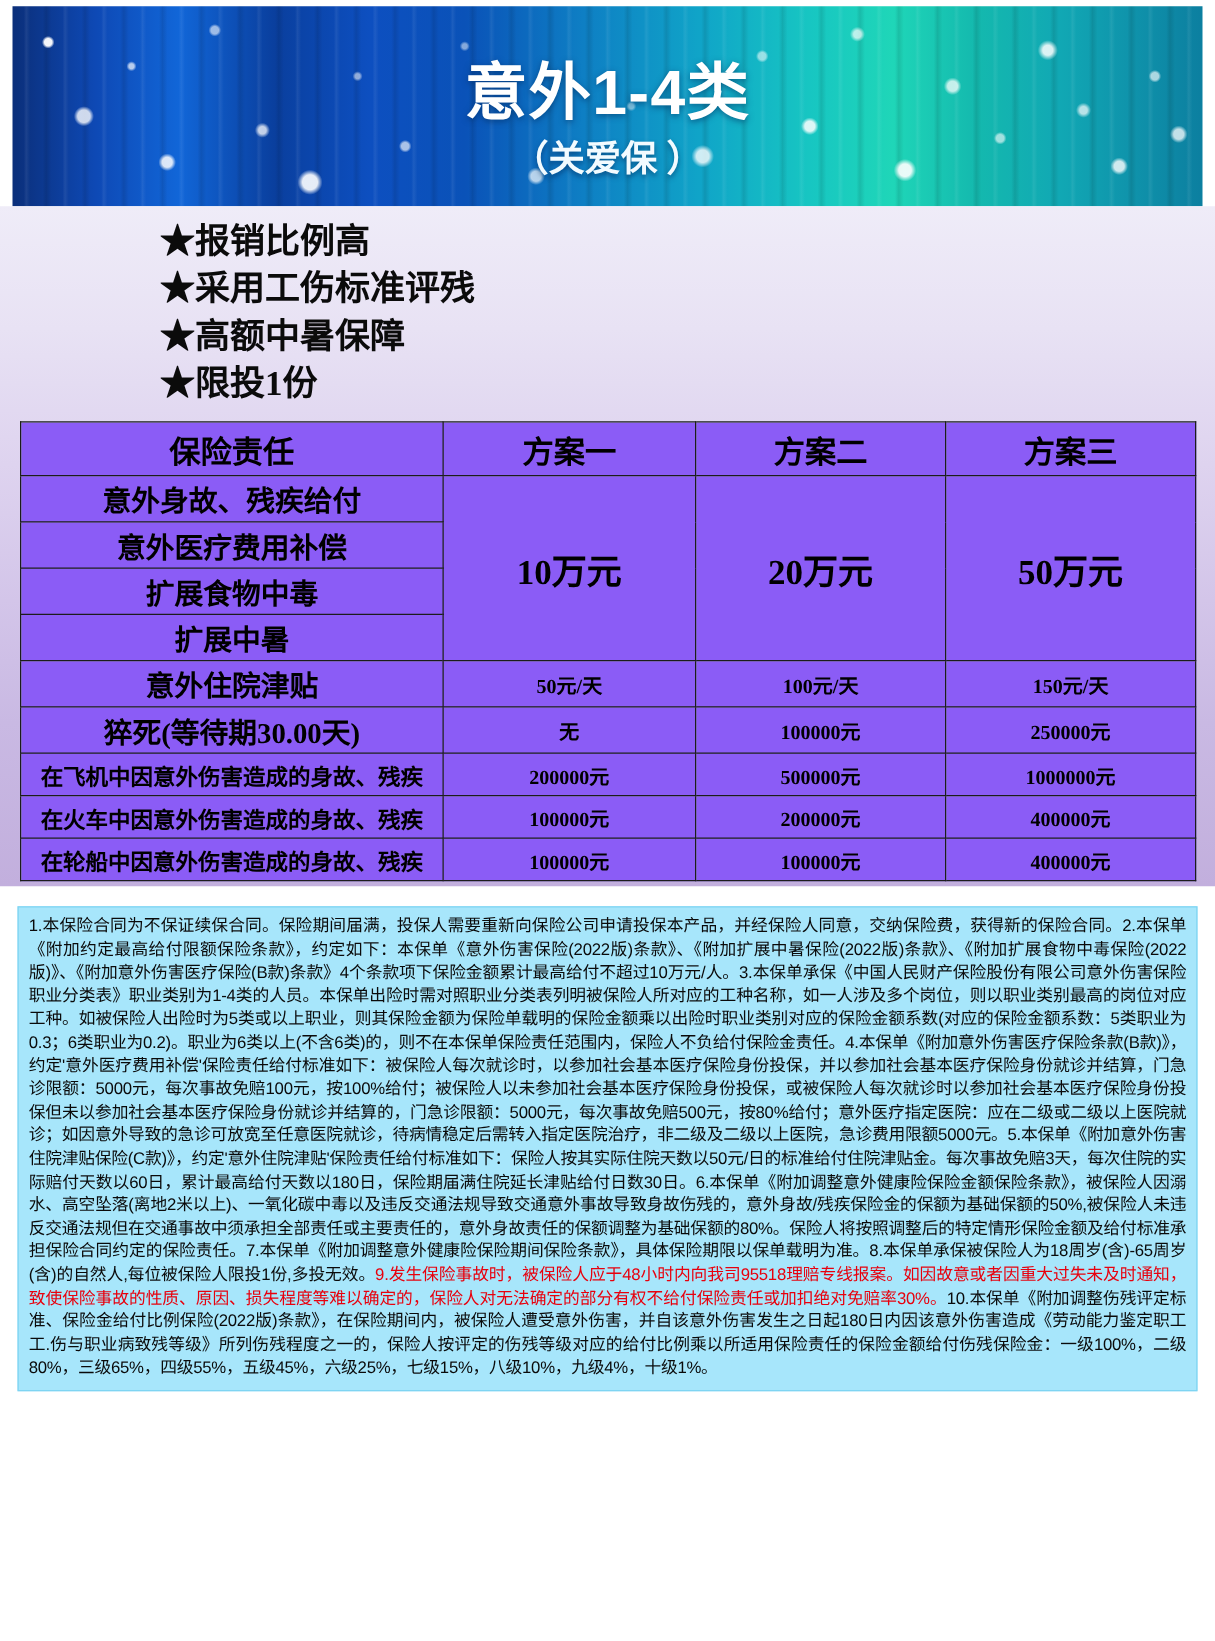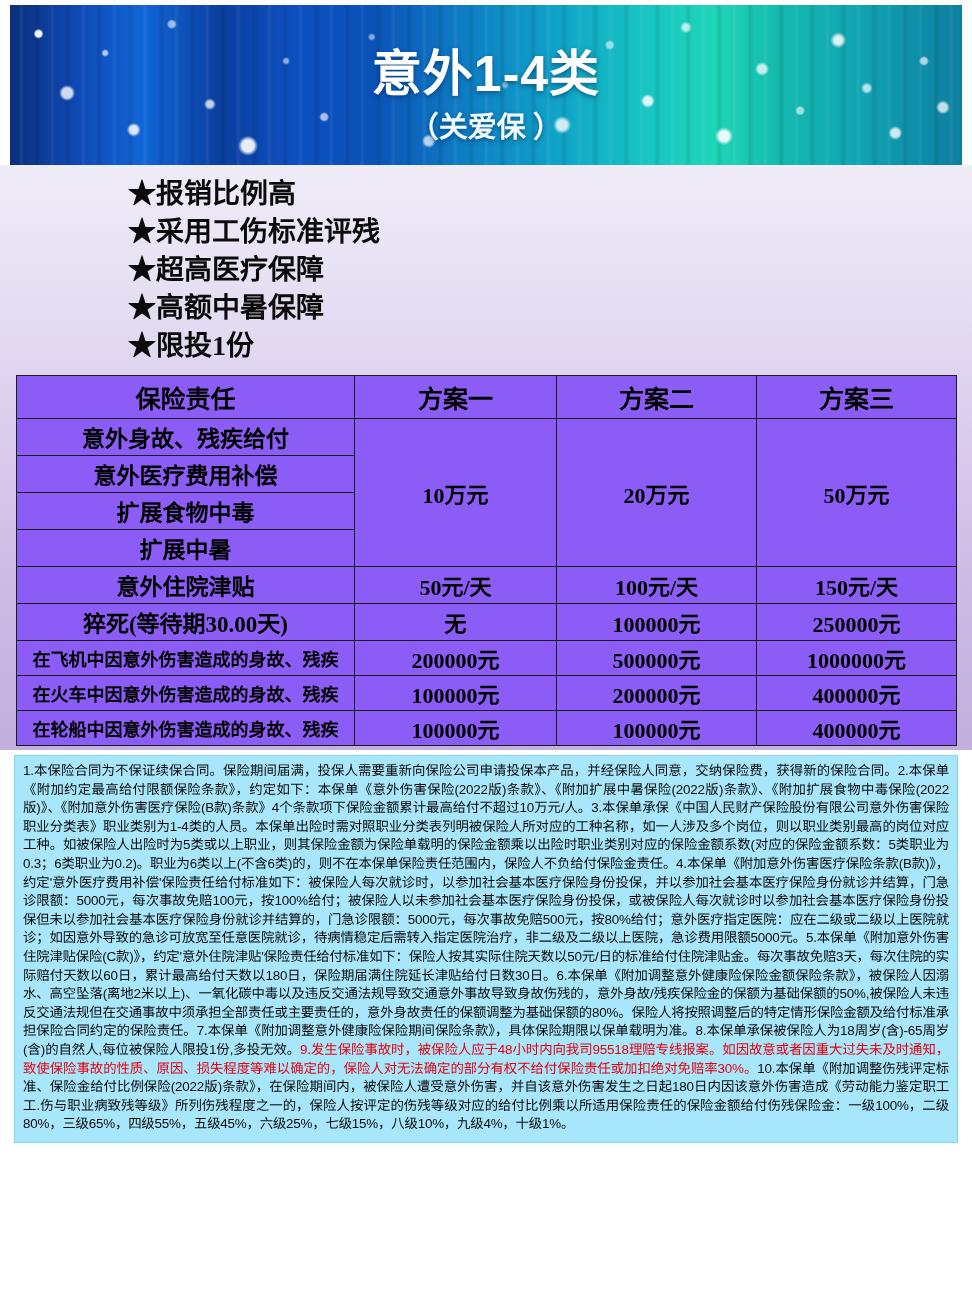--- a/index.html
+++ b/index.html
@@ -158,22 +158,22 @@
     background: #8b5cf6;
     text-align: center;
     color: #000;
     font-family: "Liberation Serif", "DejaVu Serif", serif;
     font-weight: bold;
     padding: 1px 2px;
   }
   table.benefits th { font-size: 25px; height: 40px; }
   td.resp { font-size: 23px; height: 33px; }
   td.resp.small { font-size: 18px; height: 31px; }
-  td.val { font-size: 22px; }
-  td.val.merged { font-size: 22px; }
+  td.val { font-size: 16px; }
+  td.val.merged { font-size: 28px; }
   col.c1 { width: 338px; }
   col.c2 { width: 202px; }
   col.c3 { width: 200px; }
   col.c4 { width: 200px; }
 
   
   .reimburse {
     padding: 8px 18px 10px 18px;
     font-size: 19.5px;
     line-height: 27px;
@@ -187,21 +187,21 @@
   }
   .reimburse .hl {
     color: #e8000d;
     font-weight: bold;
   }
   .reimburse .body { font-weight: bold; }
 
   
   .fineprint {
     width: 944px;
-    margin: 5px auto 0 auto;
+    margin: 16px auto 0 auto;
     background: #a7e6fb;
     border: 1px solid #7fd4f2;
     padding: 6px 8px 8px 8px;
     box-sizing: border-box;
     font-family: "Liberation Sans", "DejaVu Sans", sans-serif;
     font-size: 13.4px;
     line-height: 18.6px;
     color: #0a0a0a;
     text-align: justify;
     letter-spacing: -0.2px;
@@ -217,21 +217,20 @@
   <div class="banner-title">意外1-4类</div>
   <div class="banner-subtitle">（关爱保 ）</div>
 </div>
 
 <div class="purple-zone">
 
   <div class="features">
     <div class="feat-col left">
       <div class="feat">★报销比例高</div>
       <div class="feat">★采用工伤标准评残</div>
-      <div class="feat">★超高医疗保障</div>
       <div class="feat">★高额中暑保障</div>
       <div class="feat">★限投1份</div>
     </div>
   </div>
 
   <div class="table-wrap">
     <table class="benefits">
       <colgroup>
         <col class="c1">
           <col class="c2">

